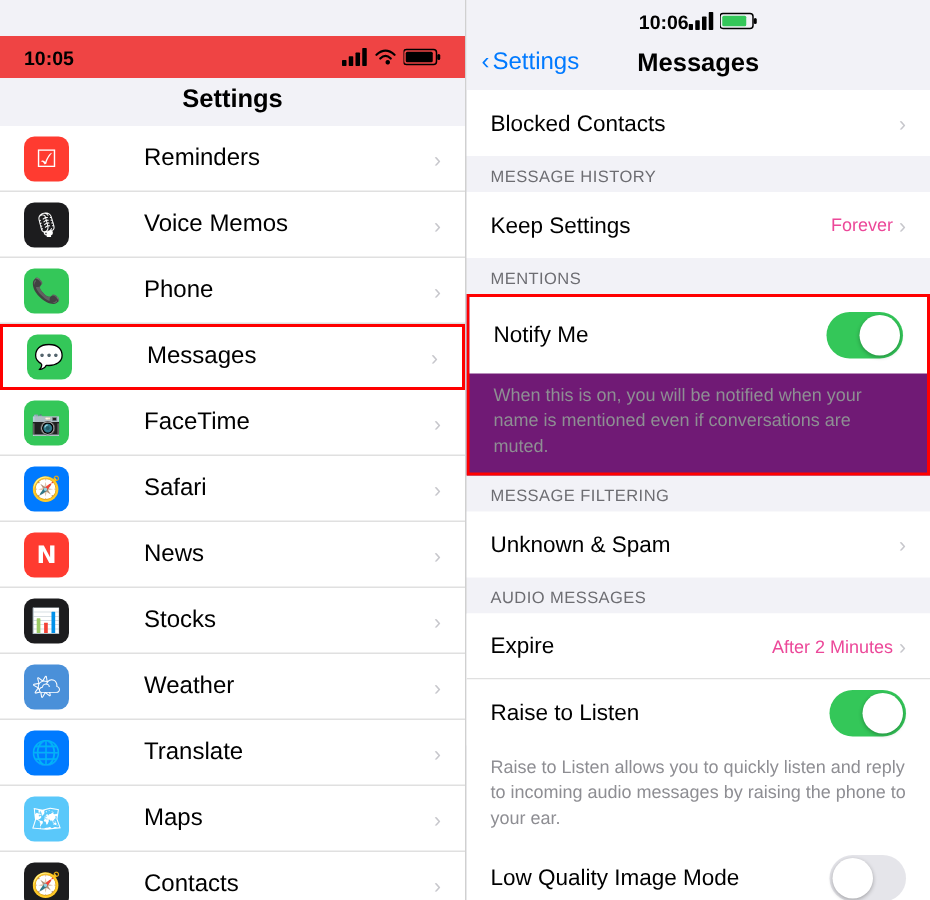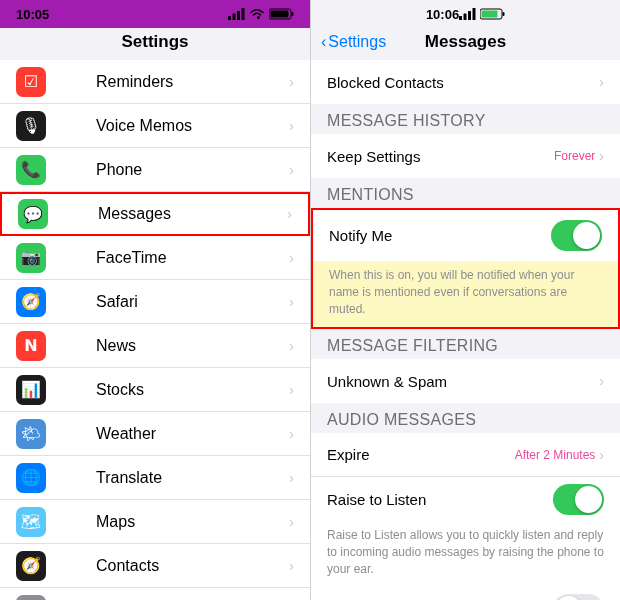--- a/index.html
+++ b/index.html
@@ -20,21 +20,22 @@
       display: flex;
       flex-direction: column;
     }
 
     .status-bar {
       display: flex;
       justify-content: space-between;
       align-items: center;
       padding: 4px 16px;
       height: 28px;
-      background: #a21caf;
+      background: #ef4444;
+      margin-top: 24px;
     }
     .status-time {
       font-size: 13px;
       font-weight: 600;
       color: #000;
     }
     .status-icons {
       display: flex;
       align-items: center;
       gap: 4px;
@@ -137,21 +138,21 @@
       color: #000;
     }
 
     .right-content {
       flex: 1;
       overflow: hidden;
     }
 
     .section-header {
       padding: 8px 16px 4px;
-      font-size: 16px;
+      font-size: 11px;
       font-weight: 500;
       color: #6d6d72;
       letter-spacing: 0.3px;
       text-transform: uppercase;
     }
 
     .card {
       background: #fff;
       margin: 0;
     }
@@ -205,21 +206,21 @@
       box-shadow: 0 1px 3px rgba(0,0,0,0.3);
       transition: left 0.2s;
     }
     .toggle.on .toggle-knob { left: 22px; }
     .toggle.off .toggle-knob { left: 2px; }
 
     
     .mentions-box {
       border: 2px solid red;
       margin: 0;
-      background: #fef9c3;
+      background: #701a75;
     }
     .mentions-box .card-item {
       padding: 10px 16px;
     }
     .mentions-subtitle {
       font-size: 12px;
       color: #8e8e93;
       line-height: 1.4;
       padding: 6px 16px 10px;
     }

